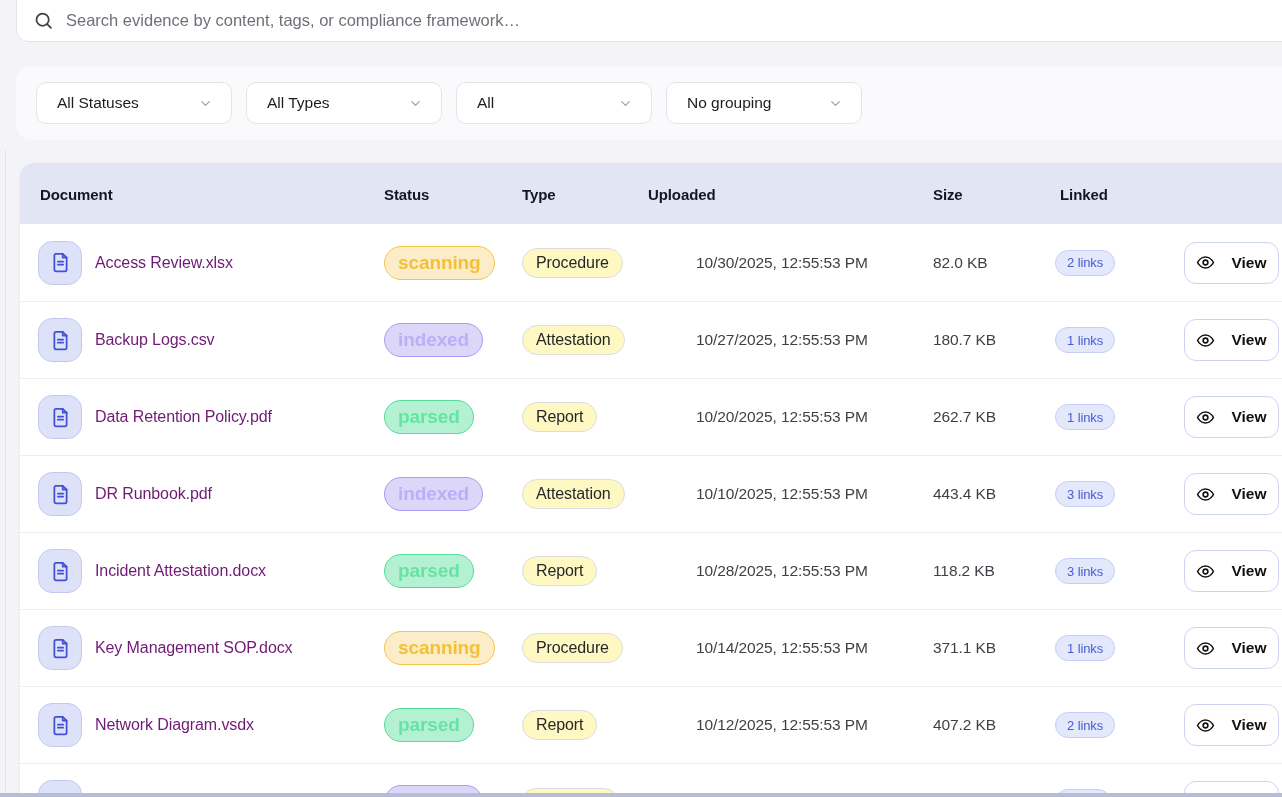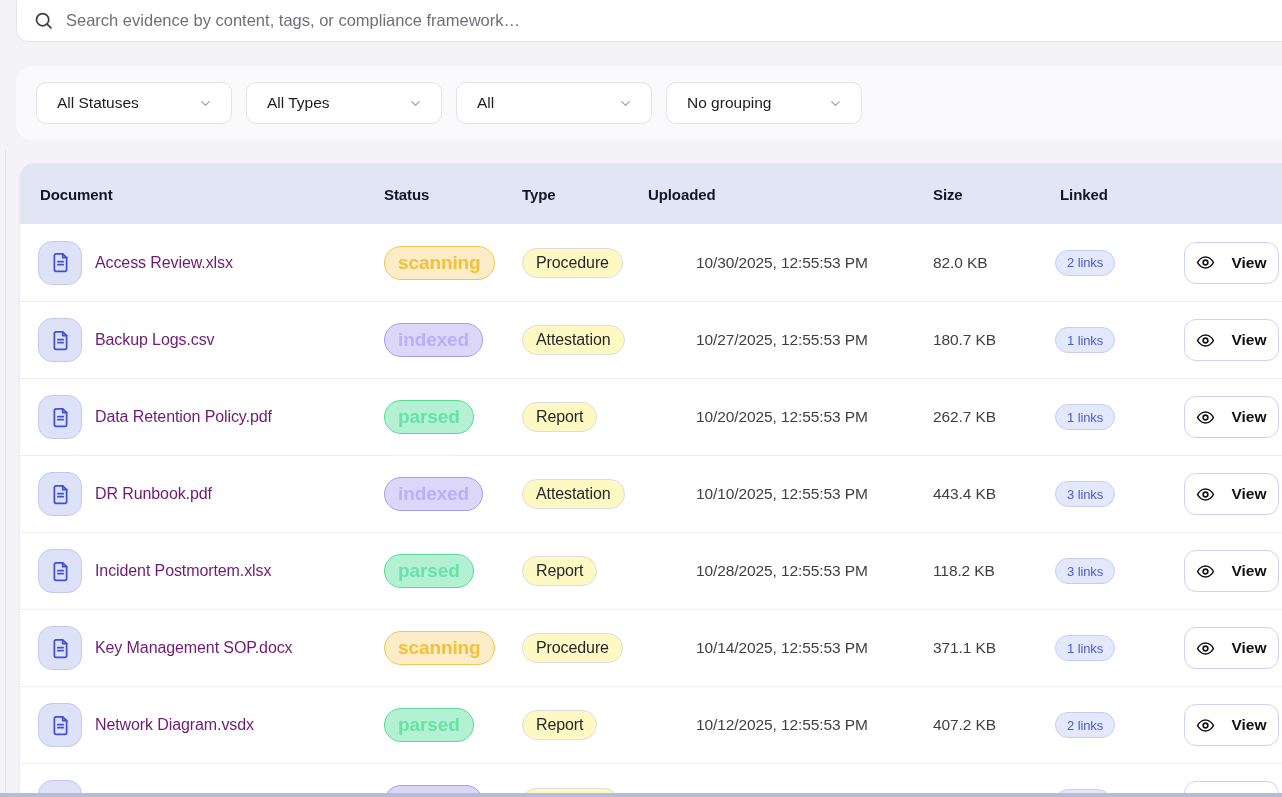--- a/index.html
+++ b/index.html
@@ -257,21 +257,21 @@
 
   <div class="row">
     <span class="doc-icon">
       <svg width="21" height="21" viewBox="0 0 24 24" fill="none" stroke="#4150d6" stroke-width="2" stroke-linecap="round" stroke-linejoin="round">
         <path d="M14.5 2H7a2 2 0 0 0-2 2v16a2 2 0 0 0 2 2h10a2 2 0 0 0 2-2V6.5z"></path>
         <polyline points="14.5 2 14.5 6.5 19 6.5"></polyline>
         <line x1="9" y1="11" x2="15" y2="11"></line>
         <line x1="9" y1="14.5" x2="15" y2="14.5"></line>
       </svg>
     </span>
-    <span class="doc-name">Incident Postmortem.xlsx</span>
+    <span class="doc-name">Incident Attestation.docx</span>
     <span class="pill status" style="background: rgb(180, 240, 210); border-color: rgb(85, 220, 155); color: rgb(101, 228, 166);">parsed</span>
     <span class="pill type">Report</span>
     <span class="cell uploaded">10/28/2025, 12:55:53 PM</span>
     <span class="cell size">118.2 KB</span>
     <span class="pill links">3 links</span>
     <button class="view-btn">
       <svg width="19" height="19" viewBox="0 0 24 24" fill="none" stroke="#111114" stroke-width="2" stroke-linecap="round" stroke-linejoin="round">
         <path d="M2 12s3.5-7 10-7 10 7 10 7-3.5 7-10 7-10-7-10-7Z"></path>
         <circle cx="12" cy="12" r="3"></circle>
       </svg>

